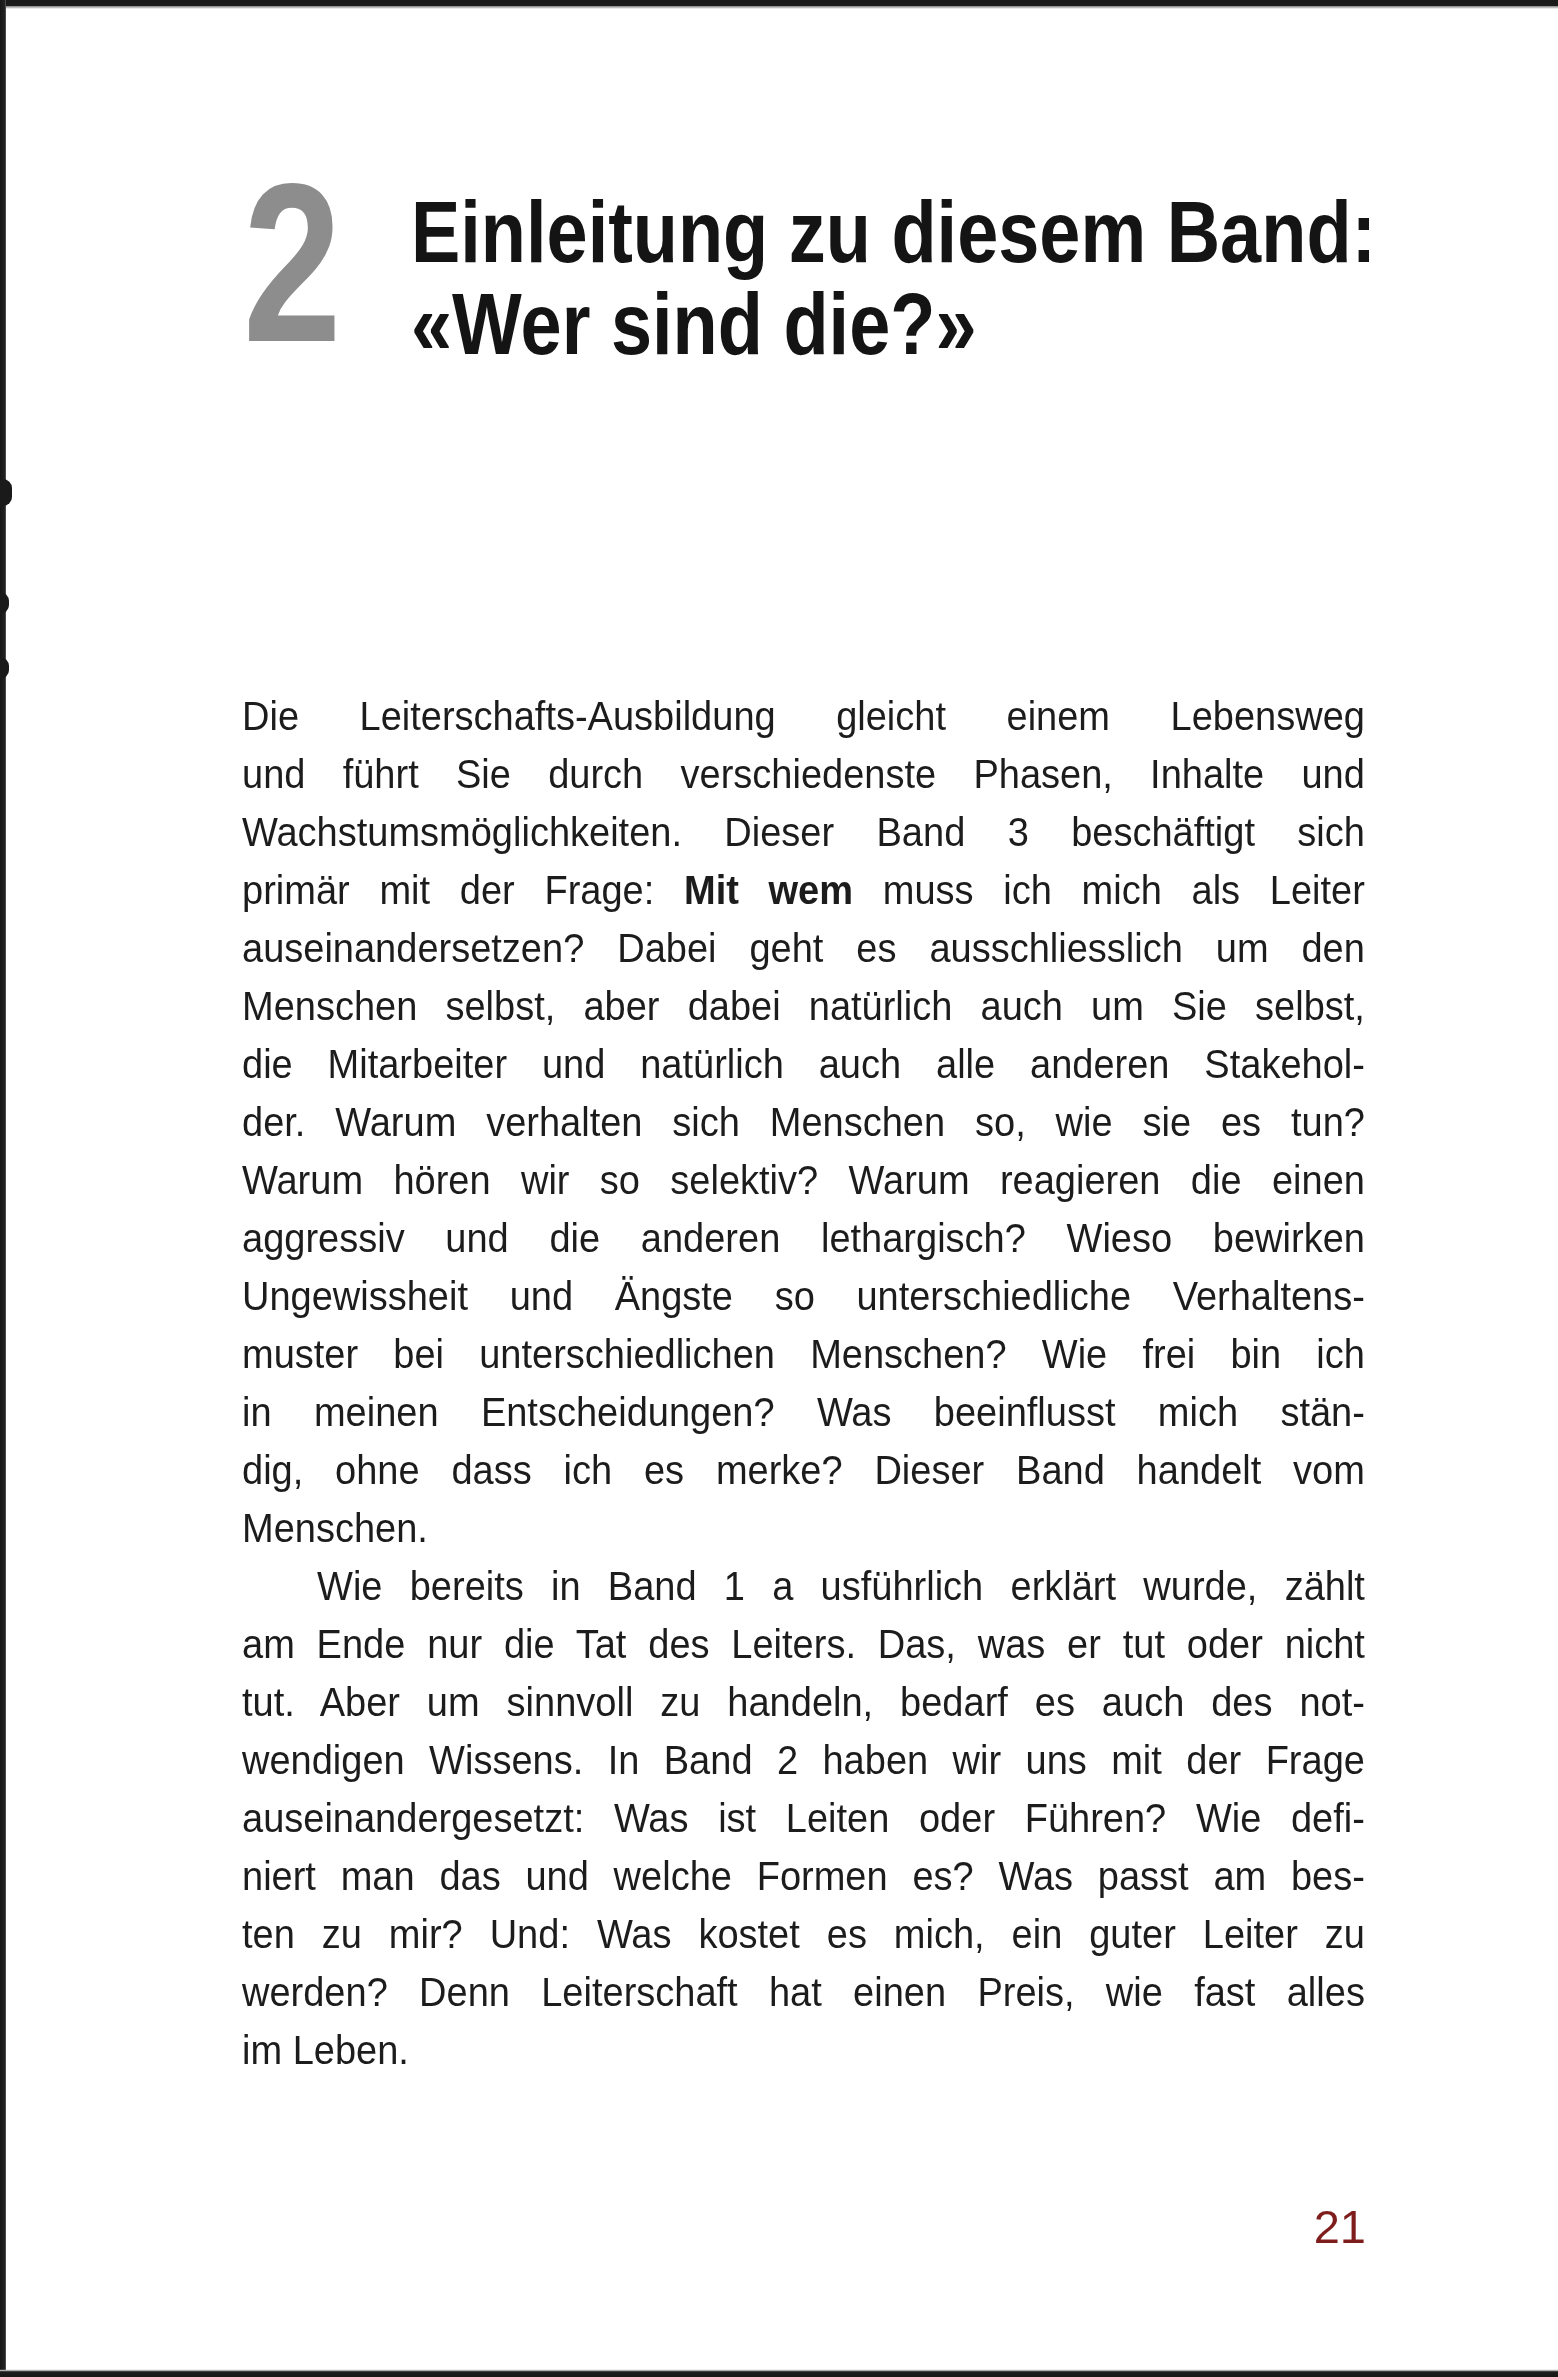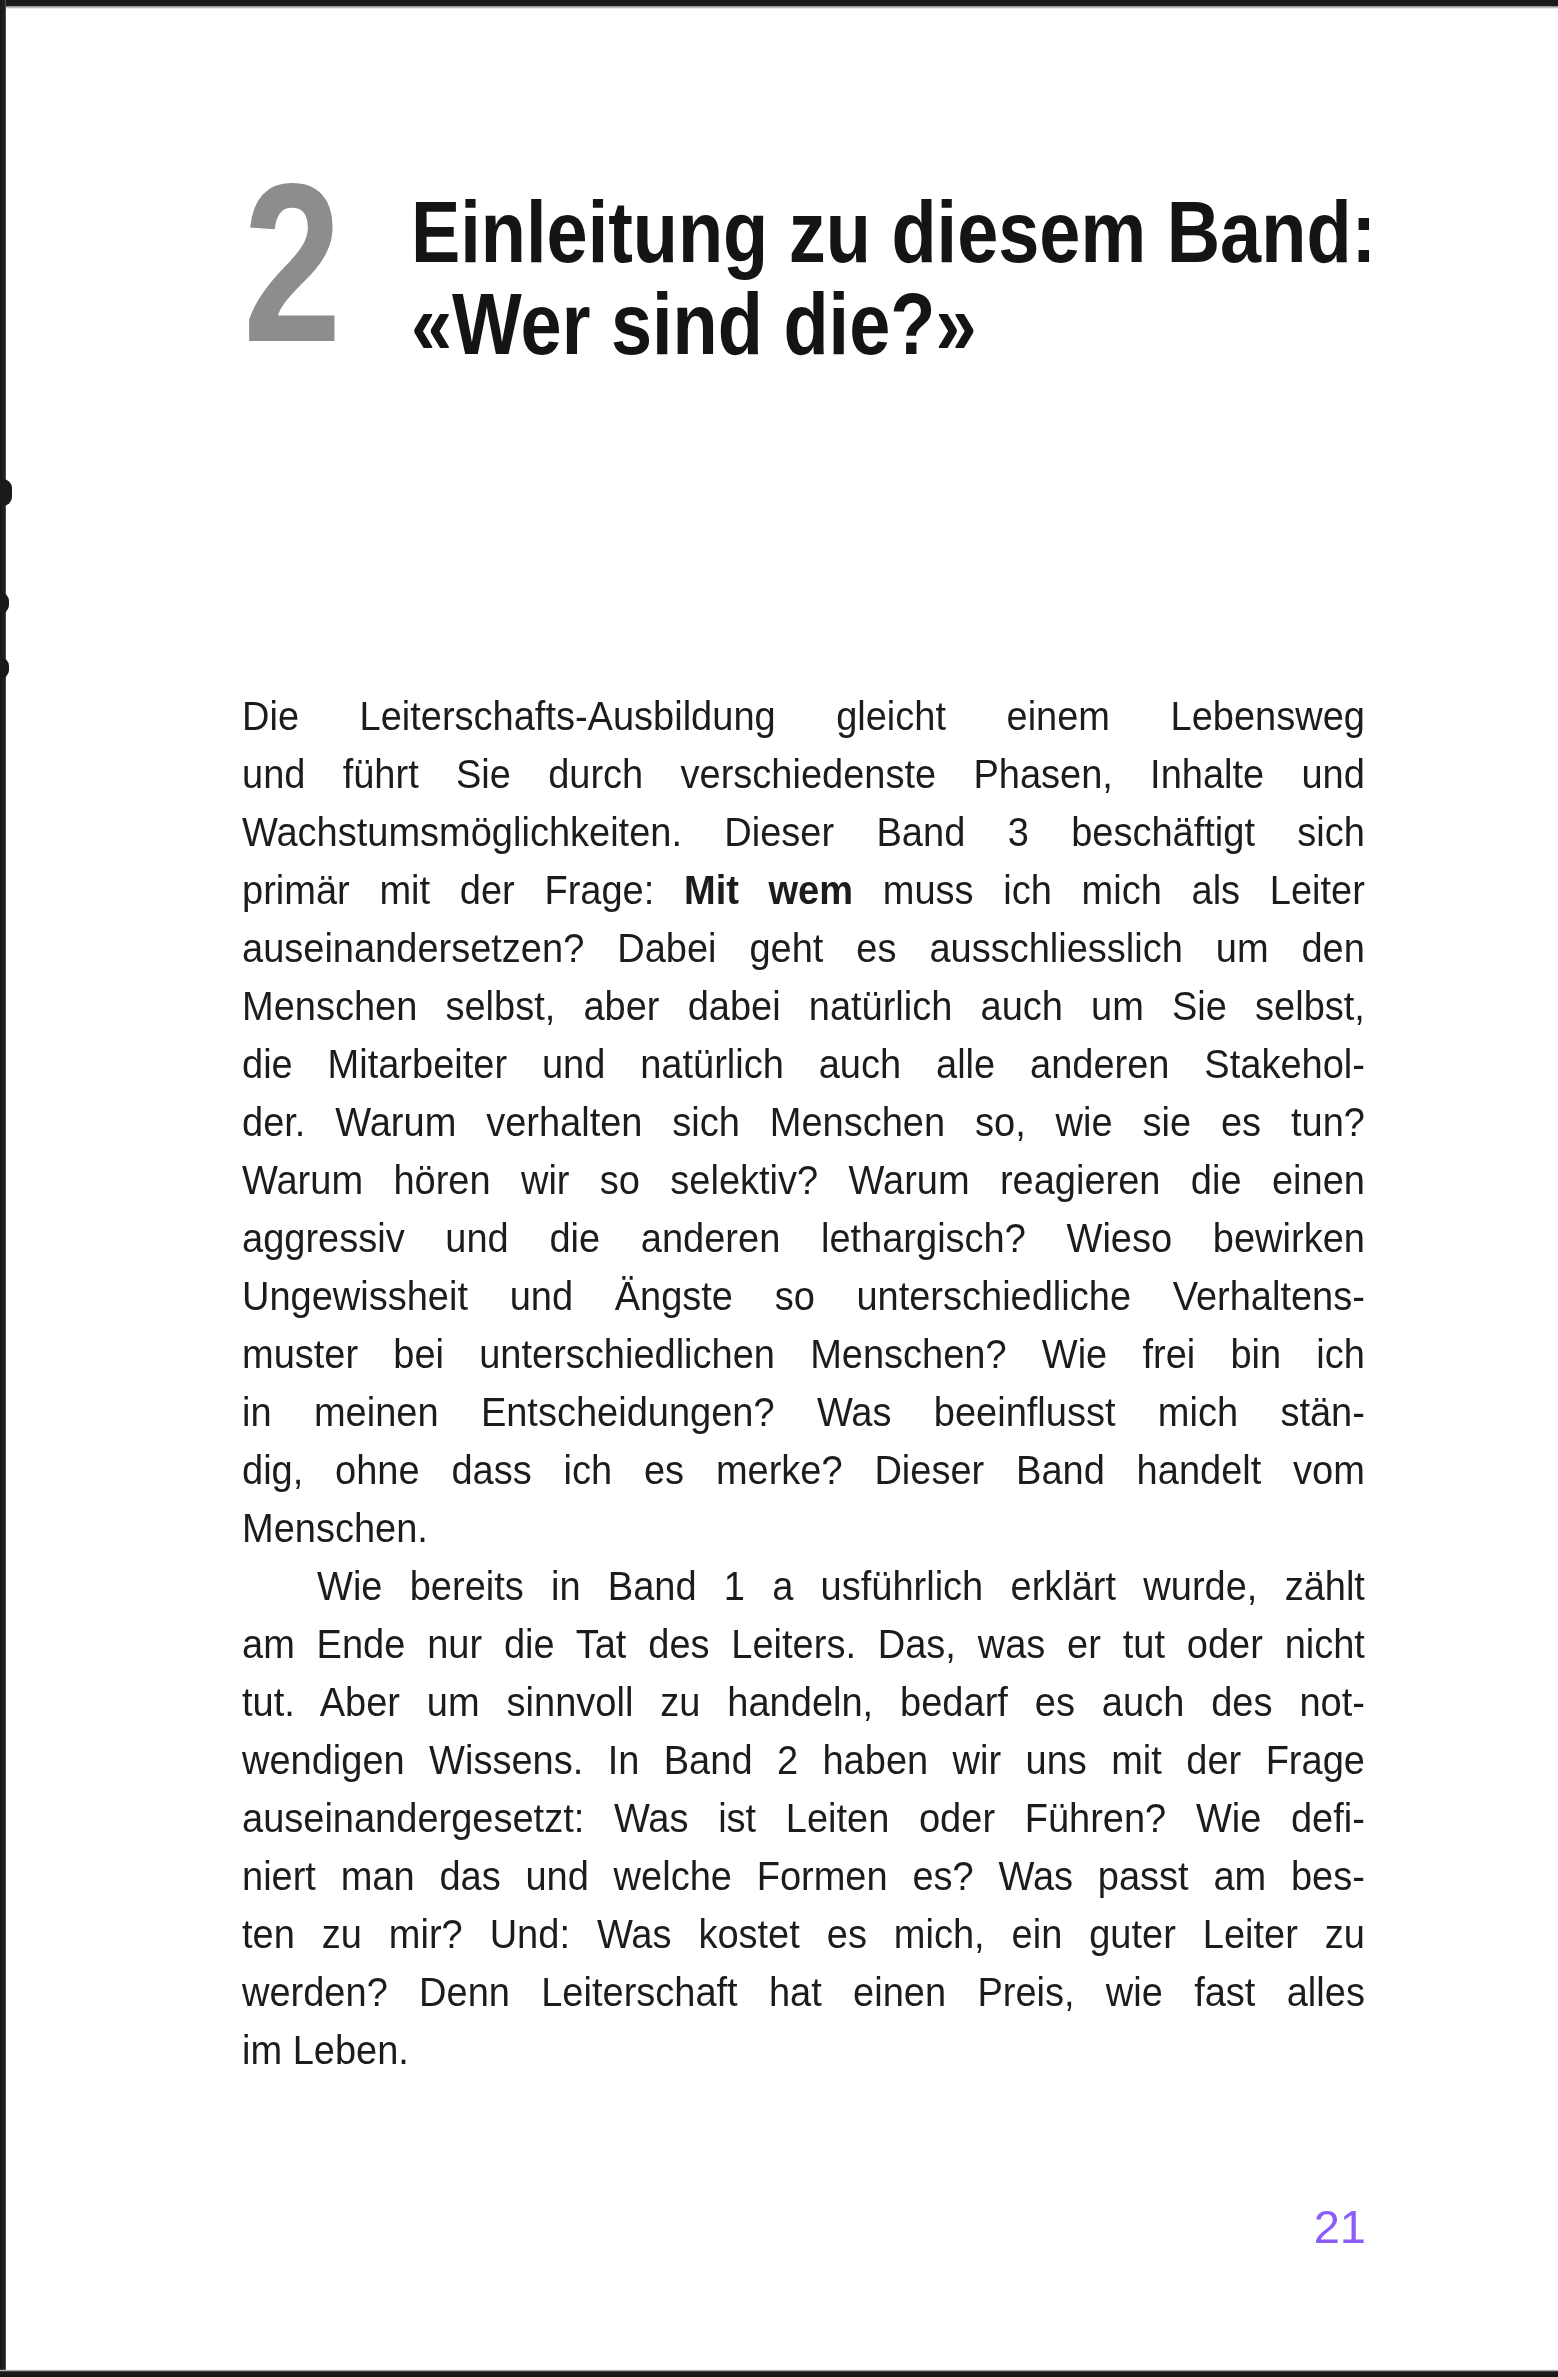--- a/index.html
+++ b/index.html
@@ -102,21 +102,21 @@
   }
   .b { font-weight: bold; }
 
   
   .page-num {
     position: absolute;
     right: 193px;
     top: 2203px;
     font-size: 47px;
     line-height: 1;
-    color: #8b5cf6;
+    color: #7f1d1d;
   }
 </style>
 </head>
 <body>
 
 <div class="page">
 
   <div class="edge-top"></div>
   <div class="edge-left"></div>
   <div class="edge-bottom"></div>

